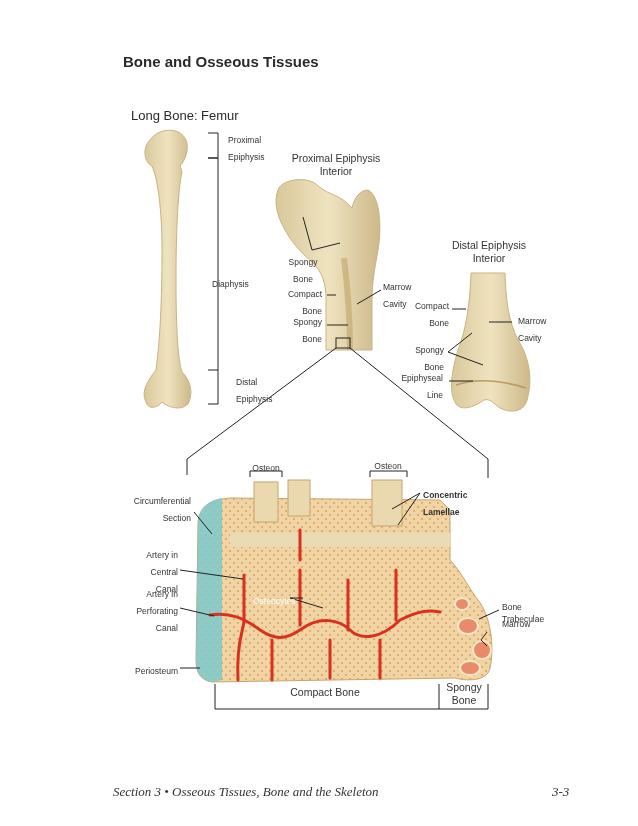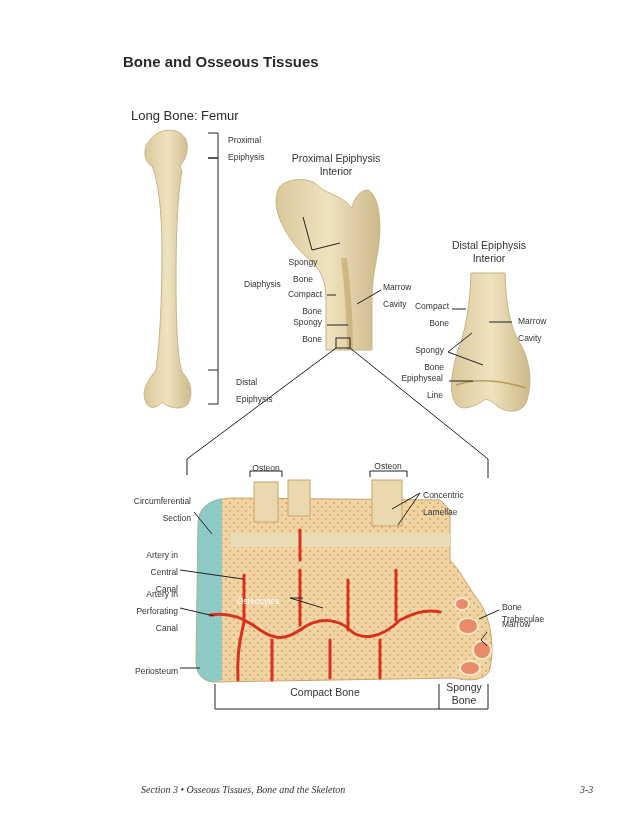--- a/index.html
+++ b/index.html
@@ -5,21 +5,21 @@
   html, body { margin: 0; padding: 0; background: #ffffff; }
   body { width: 638px; height: 826px; position: relative; overflow: hidden; font-family: "Liberation Sans", sans-serif; color: #222; }
   .abs { position: absolute; }
   .title { left: 123px; top: 53px; font-size: 15px; font-weight: bold; color: #2a2a2a; }
   .subtitle { left: 131px; top: 108px; font-size: 13px; color: #2a2a2a; }
   .lbl { font-size: 8.5px; line-height: 17px; color: #333; white-space: pre-line; }
   .lbl.r { text-align: right; }
   .lbl.c { text-align: center; }
   .hdr { font-size: 10.5px; line-height: 13px; color: #333; text-align: center; white-space: pre-line; }
   .big { font-size: 10.5px; line-height: 13px; color: #333; text-align: center; white-space: pre-line; }
-  .footer { font-family: "Liberation Serif", serif; font-style: italic; font-size: 10px; color: #333; margin-left: 28px; }
+  .footer { font-family: "Liberation Serif", serif; font-style: italic; font-size: 13px; color: #333; }
   svg.layer { position: absolute; left: 0; top: 0; }
 </style>
 </head>
 <body>
 
 <div class="abs title">Bone and Osseous Tissues</div>
 <div class="abs subtitle">Long Bone: Femur</div>
 
 <svg class="layer" width="638" height="826">
   <defs>
@@ -106,21 +106,21 @@
     <path d="M180,668 L200,668"></path>
     <path d="M499,610 L479,619"></path>
     <path d="M487,632 L481,640 L487,646"></path>
     <path d="M215,684 V709 H488 V684"></path>
     <path d="M439,684 V709"></path>
   </g>
 </svg>
 
 <div class="abs lbl" style="left:228px;top:132px;">Proximal
 Epiphysis</div>
-<div class="abs lbl" style="left:244px;top:276px;">Diaphysis</div>
+<div class="abs lbl" style="left:212px;top:276px;">Diaphysis</div>
 <div class="abs lbl" style="left:236px;top:374px;">Distal
 Epiphysis</div>
 
 <div class="abs hdr" style="left:288px;top:152px;width:96px;">Proximal Epiphysis
 Interior</div>
 <div class="abs lbl c" style="left:283px;top:254px;width:40px;">Spongy
 Bone</div>
 <div class="abs lbl r" style="left:280px;top:286px;width:42px;">Compact
 Bone</div>
 <div class="abs lbl r" style="left:280px;top:314px;width:42px;">Spongy
@@ -136,29 +136,29 @@
 Cavity</div>
 <div class="abs lbl r" style="left:402px;top:342px;width:42px;">Spongy
 Bone</div>
 <div class="abs lbl r" style="left:395px;top:370px;width:48px;">Epiphyseal
 Line</div>
 
 <div class="abs lbl c" style="left:246px;top:460px;width:40px;">Osteon</div>
 <div class="abs lbl c" style="left:368px;top:458px;width:40px;">Osteon</div>
 <div class="abs lbl r" style="left:118px;top:493px;width:73px;">Circumferential
 Section</div>
-<div class="abs lbl" style="left:423px;top:487px;">Concentric
+<div class="abs lbl" style="left:423px;top:487px;font-weight:bold;">Concentric
 Lamellae</div>
 <div class="abs lbl r" style="left:128px;top:547px;width:50px;">Artery in
 Central
 Canal</div>
 <div class="abs lbl r" style="left:120px;top:586px;width:58px;">Artery in
 Perforating
 Canal</div>
-<div class="abs lbl" style="left:237px;top:593px;color:#fff;text-align:center;">Osteocytes</div>
+<div class="abs lbl" style="left:253px;top:593px;color:#fff;text-align:center;">Osteocytes</div>
 <div class="abs lbl r" style="left:118px;top:663px;width:60px;">Periosteum</div>
 <div class="abs lbl" style="left:502px;top:599px;">Bone
 Marrow</div>
 <div class="abs lbl" style="left:502px;top:611px;">Trabeculae</div>
 <div class="abs big" style="left:270px;top:686px;width:110px;">Compact Bone</div>
 <div class="abs big" style="left:440px;top:681px;width:48px;">Spongy
 Bone</div>
 
 <div class="abs footer" style="left:113px;top:784px;">Section 3 • Osseous Tissues, Bone and the Skeleton</div>
 <div class="abs footer" style="left:552px;top:784px;">3-3</div>

